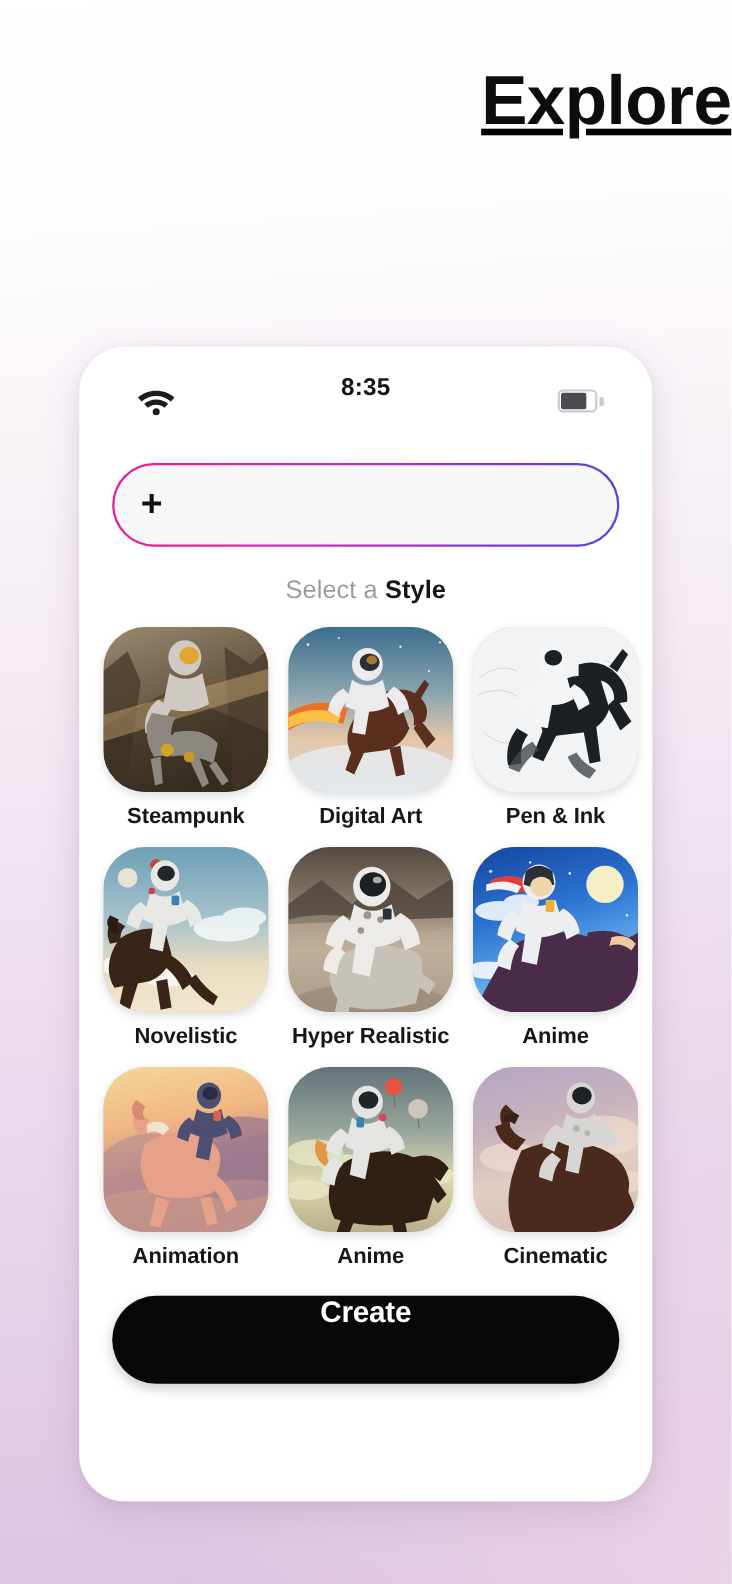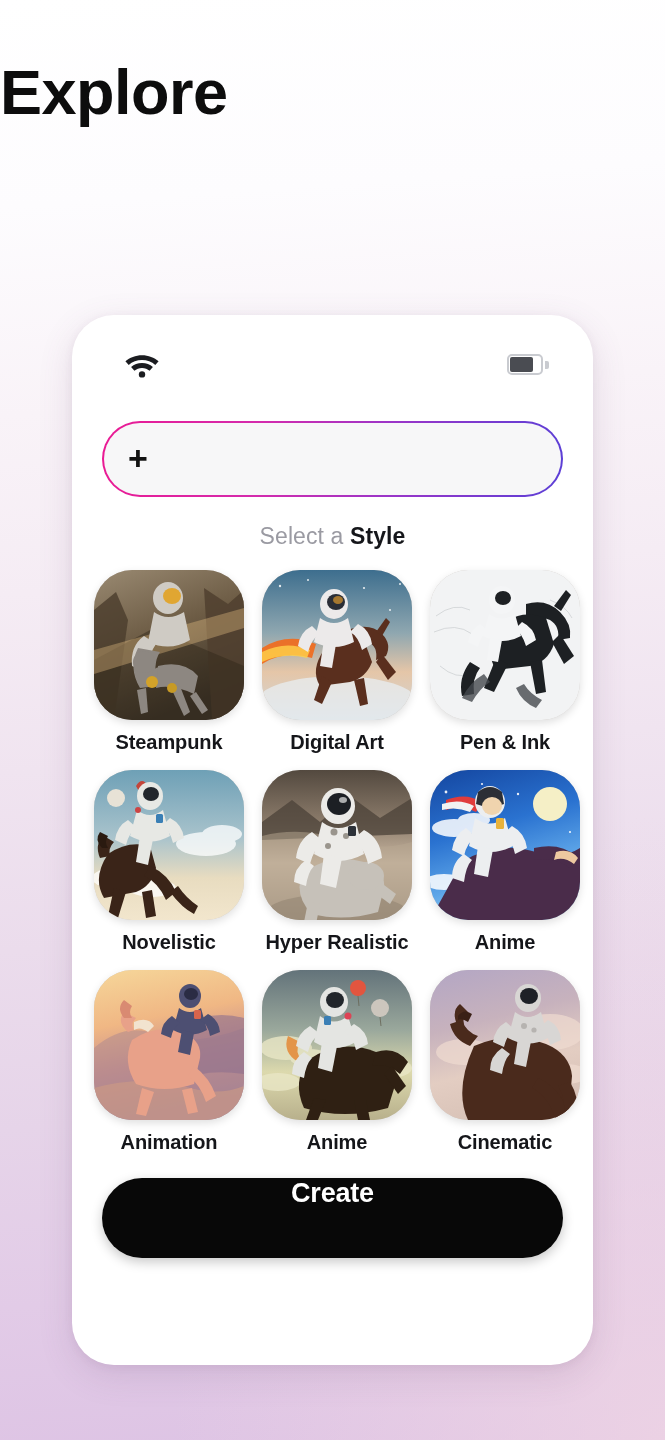--- a/index.html
+++ b/index.html
@@ -13,21 +13,21 @@
     overflow: hidden;
   }
   
   .bg-wash {
     position: absolute; inset: 0;
     background: radial-gradient(120% 70% at 100% 100%, rgba(240,214,228,0.75) 0%, rgba(240,214,228,0) 62%);
     pointer-events: none;
   }
 
   
-  .headline { position: absolute; top: 58px; left: 0; right: 0; text-align: left; }
+  .headline { position: absolute; top: 58px; left: 0; right: 0; text-align: right; text-decoration: underline; }
   .headline .line1 {
     display: block;
     font-size: 63px; font-weight: 700; letter-spacing: -0.5px;
     color: #0d0d0d; line-height: 1.08;
   }
   .headline .line2 {
     display: block;
     font-size: 63px; font-weight: 700; letter-spacing: -0.5px;
     color: #3196d4; line-height: 1.08; margin-top: 26px;
     text-shadow: 0 2px 2px rgba(0,0,0,0.10);
@@ -129,20 +129,21 @@
 <div class="phone">
 
   <div class="statusbar">
     <span class="wifi-icon">
       <svg viewBox="0 0 40 28" xmlns="http://www.w3.org/2000/svg">
         <path d="M20 5.2c6.4 0 12.3 2.3 16.6 6.1l-3.3 3.6C29.7 11.7 25.1 9.9 20 9.9S10.3 11.7 6.7 14.9L3.4 11.3C7.7 7.5 13.6 5.2 20 5.2z" fill="#1b1c20"></path>
         <path d="M20 13.1c4.2 0 8 1.5 10.9 4l-3.3 3.6C25.6 19 22.9 17.9 20 17.9s-5.6 1.1-7.6 2.8l-3.3-3.6c2.9-2.5 6.7-4 10.9-4z" fill="#1b1c20"></path>
         <circle cx="20" cy="24.4" r="3.2" fill="#1b1c20"></circle>
       </svg>
     </span>
+    <span class="clock">8:35</span>
     <span class="battery">
       <span class="shell"></span>
       <span class="fill"></span>
       <span class="cap"></span>
     </span>
   </div>
 
   <div class="prompt-wrap">
     <div class="prompt-pill">
       <div class="prompt-inner">

